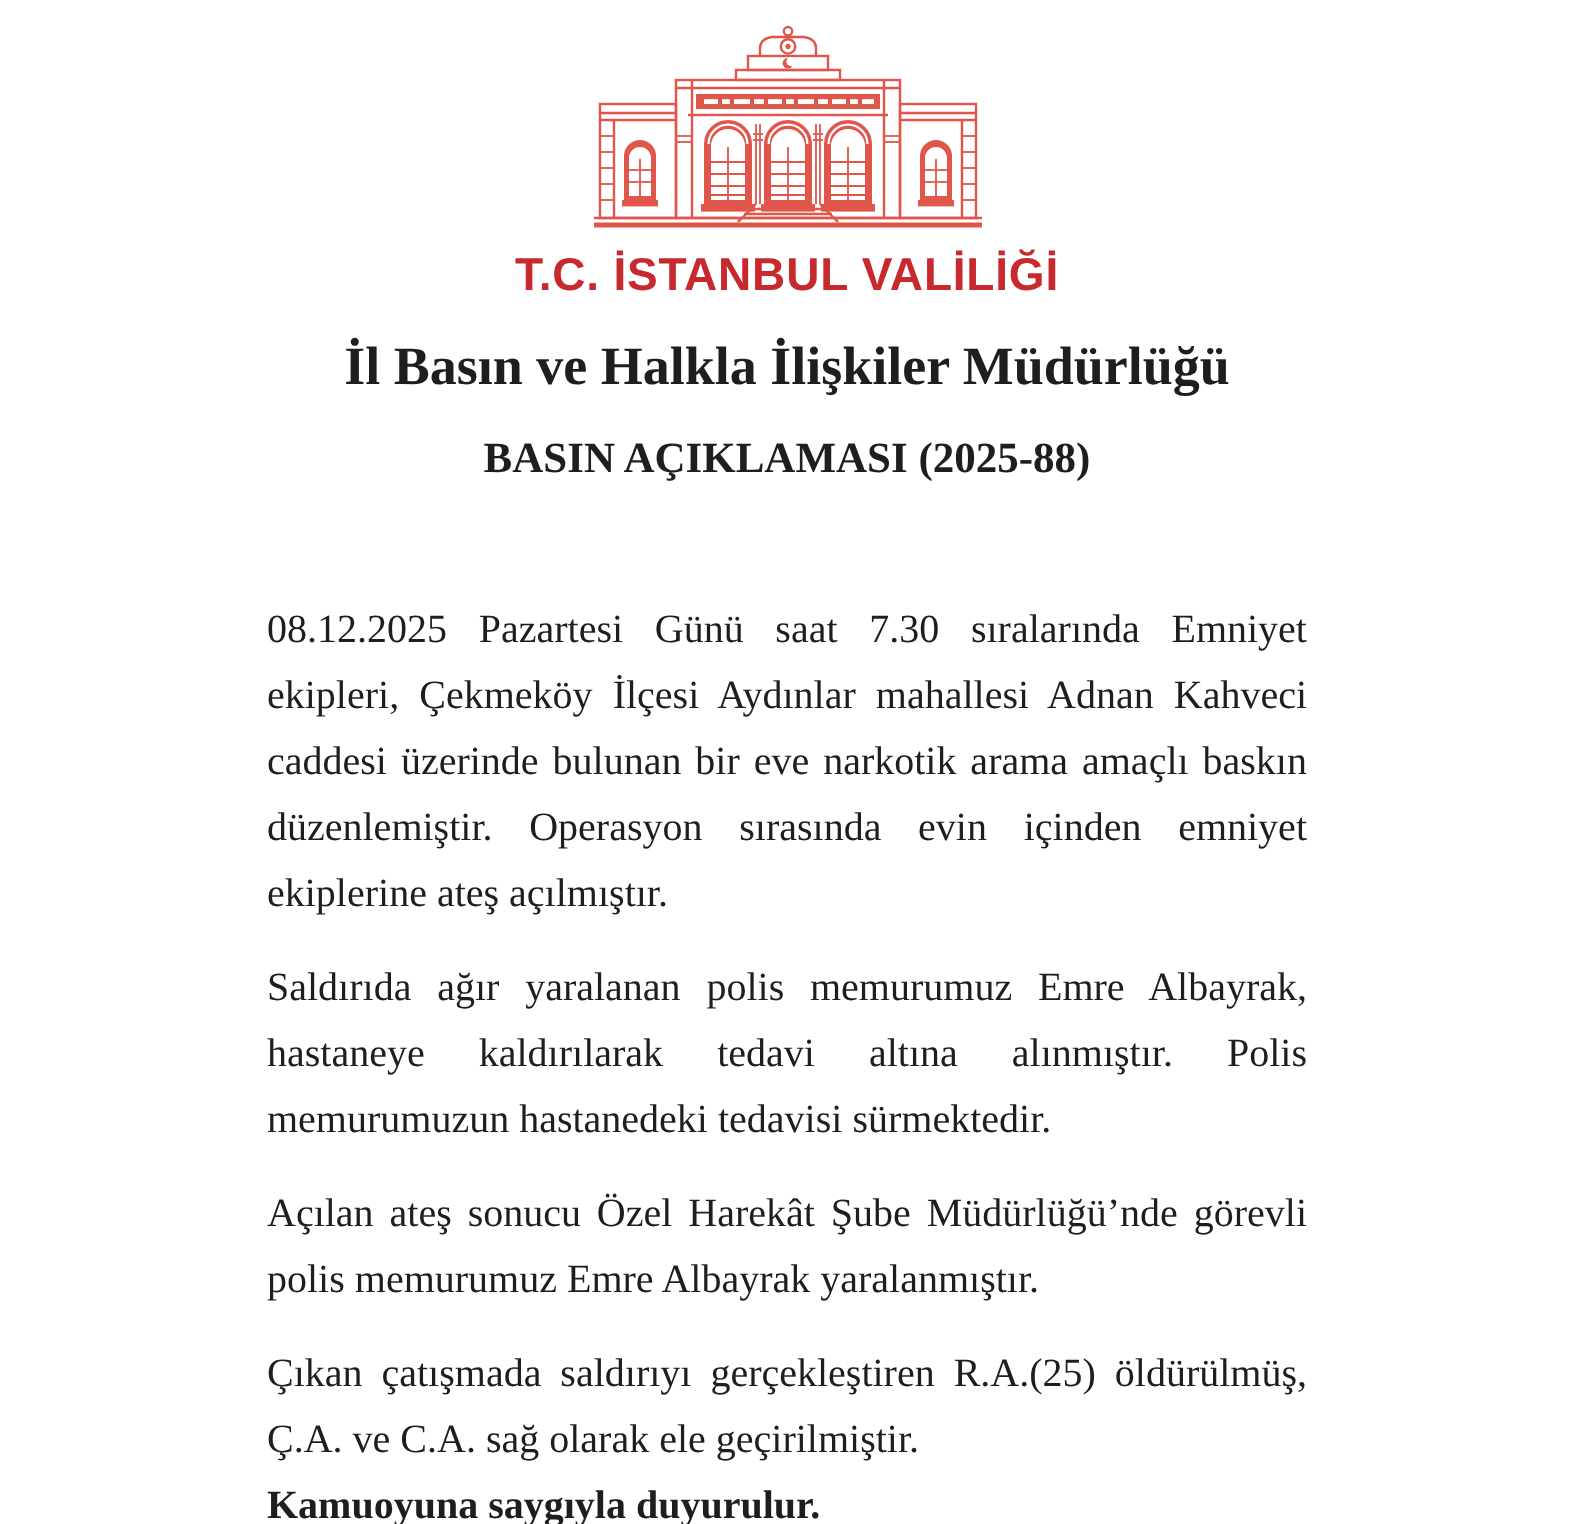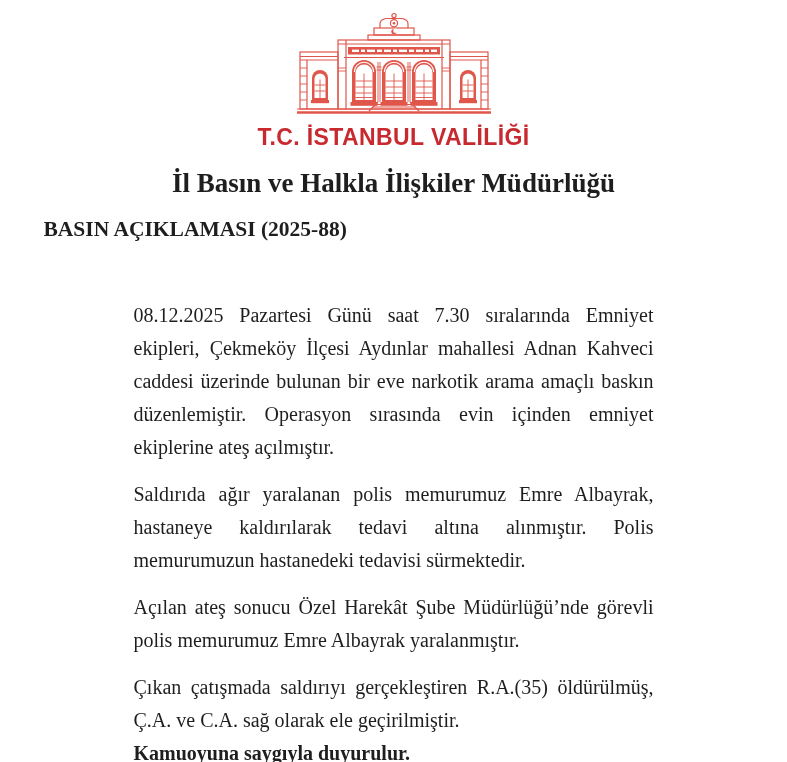--- a/index.html
+++ b/index.html
@@ -19,21 +19,21 @@
   .wordmark{
     font-family:"Liberation Sans", sans-serif;
     font-weight:600;font-size:23px;letter-spacing:0.4px;
     color:var(--wordmark-red);margin-top:3px;line-height:1.1;
   }
   .dept{
     text-align:center;font-size:27px;font-weight:bold;
     margin:17px 0 0;line-height:1.25;
   }
   .title{
-    text-align:left;font-size:21.5px;font-weight:bold;
+    text-align:center;font-size:21.5px;font-weight:bold;
     margin:15px 0 0;line-height:1.25;
   }
   .body{
     margin:56px 90px 0 90px;
     font-size:20px;line-height:33px;text-align:justify;
   }
   .body p{margin:0 0 14px 0;}
   .closing{font-weight:bold;text-align:left;margin-top:-14px !important;}
   
   .s{stroke:var(--logo-red);fill:none;stroke-width:1.2;}
@@ -150,17 +150,17 @@
     <div class="wordmark">T.C. İSTANBUL VALİLİĞİ</div>
   </header>
 
   <h1 class="dept">İl Basın ve Halkla İlişkiler Müdürlüğü</h1>
   <h2 class="title">BASIN AÇIKLAMASI (2025-88)</h2>
 
   <main class="body">
     <p>08.12.2025 Pazartesi Günü saat 7.30 sıralarında Emniyet ekipleri, Çekmeköy İlçesi Aydınlar mahallesi Adnan Kahveci caddesi üzerinde bulunan bir eve narkotik arama amaçlı baskın düzenlemiştir. Operasyon sırasında evin içinden emniyet ekiplerine ateş açılmıştır.</p>
     <p>Saldırıda ağır yaralanan polis memurumuz Emre Albayrak, hastaneye kaldırılarak tedavi altına alınmıştır. Polis memurumuzun hastanedeki tedavisi sürmektedir.</p>
     <p>Açılan ateş sonucu Özel Harekât Şube Müdürlüğü’nde görevli polis memurumuz Emre Albayrak yaralanmıştır.</p>
-    <p>Çıkan çatışmada saldırıyı gerçekleştiren R.A.(35) öldürülmüş, Ç.A. ve C.A. sağ olarak ele geçirilmiştir.</p>
+    <p>Çıkan çatışmada saldırıyı gerçekleştiren R.A.(25) öldürülmüş, Ç.A. ve C.A. sağ olarak ele geçirilmiştir.</p>
     <p class="closing">Kamuoyuna saygıyla duyurulur.</p>
   </main>
 
 </div>
 
 </body></html>

